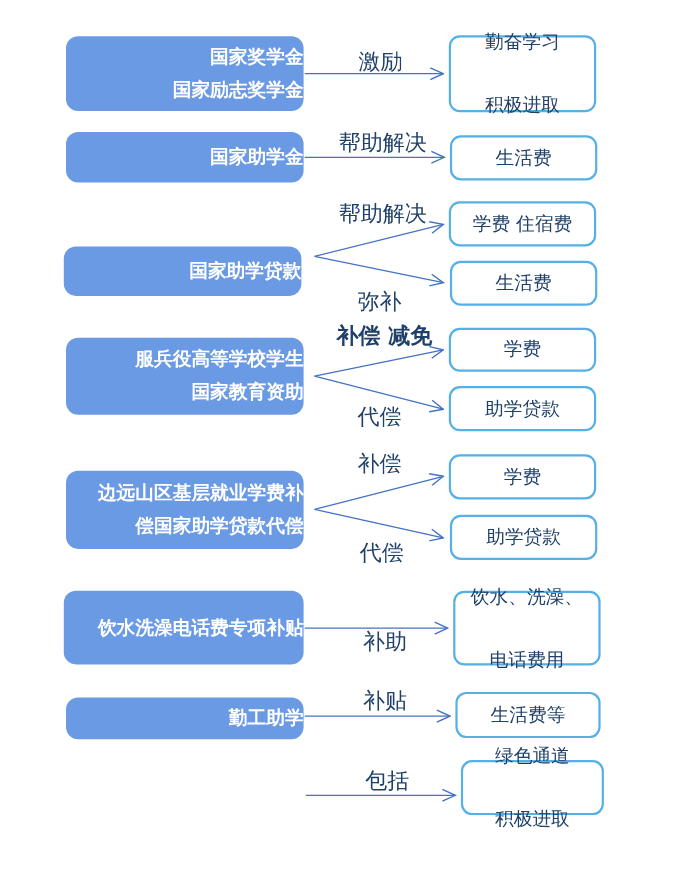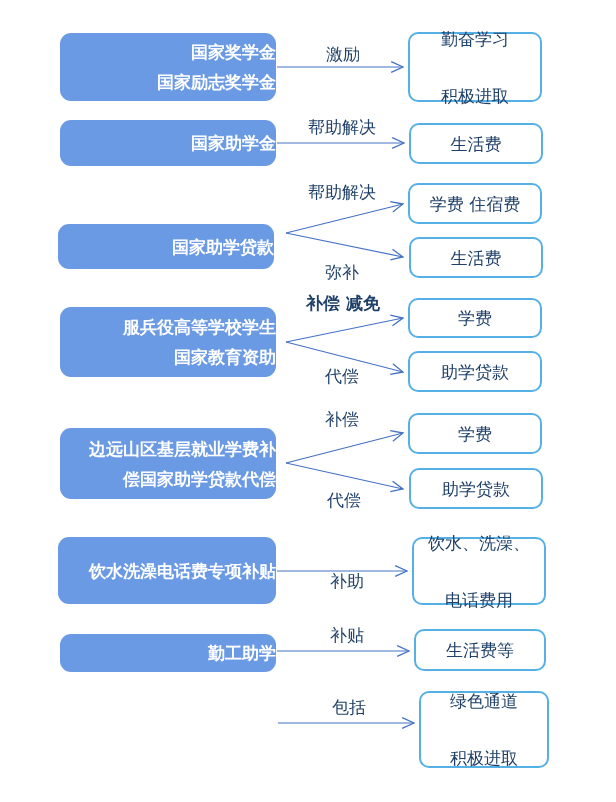--- a/index.html
+++ b/index.html
@@ -42,21 +42,21 @@
     justify-content: center;
     text-align: center;
     font-size: 17px;
     line-height: 32px;
     box-sizing: border-box;
     gap: 25px;
   }
   .albl {
     position: absolute;
     color: var(--label-text, #1f4068);
-    font-size: 17px;
+    font-size: 20px;
     white-space: nowrap;
   }
   #arrows {
     position: absolute;
     left: 0;
     top: 0;
     pointer-events: none;
   }
   .arrow-line, .arrow-head {
     stroke: var(--arrow, #4472c4);
@@ -155,18 +155,18 @@
 
   <div class="lbox" style="left:60px; top:634px; width:216px; height:38px;">
     <div>勤工助学</div>
   </div>
   <div class="albl" style="left:330px; top:624px;">补贴</div>
   <div class="rbox" style="left:414px; top:629px; width:132px; height:42px;">
     <div>生活费等</div>
   </div>
 
   <div class="albl" style="left:332px; top:696px;">包括</div>
-  <div class="rbox" style="left:419px; top:691px; width:130px; height:77px;">
+  <div class="rbox" style="left:419px; top:691px; width:130px; height:50px;">
     <div>绿色通道</div>
     <div>积极进取</div>
   </div>
 
 </div>
 
 </body></html>

